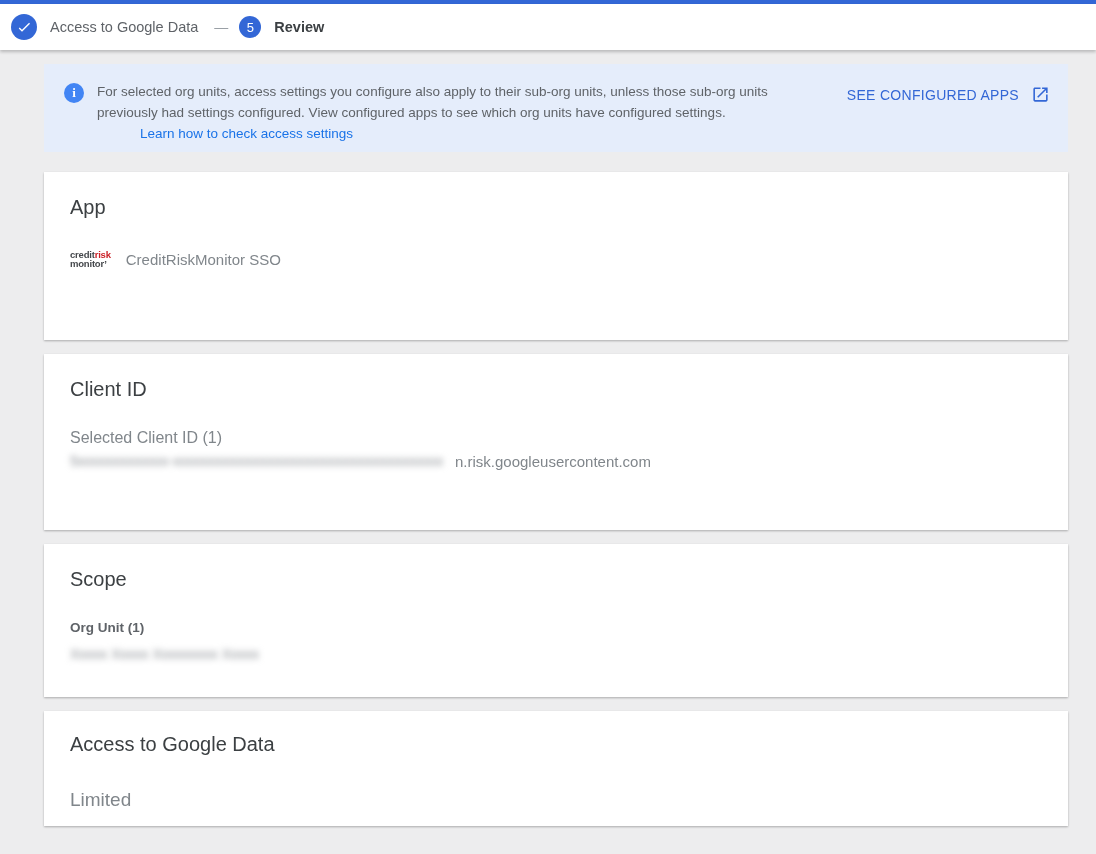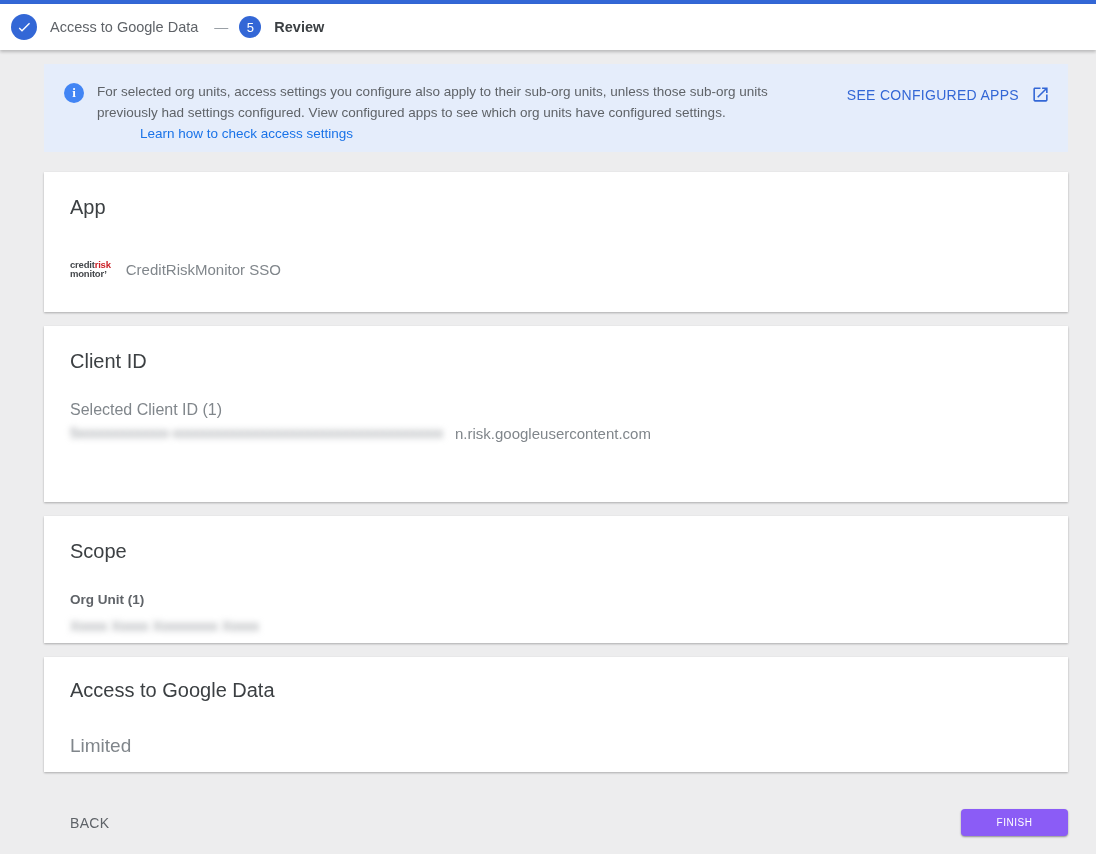--- a/index.html
+++ b/index.html
@@ -63,39 +63,39 @@
 
   .card {
     background:#ffffff;
     box-shadow:0 1px 2px rgba(0,0,0,0.28);
     margin-top:14px;
     padding:22px 26px 0 26px;
   }
   .card.first { margin-top:20px; }
   .card-title { font-size:20px; color:#3c4043; font-weight:400; line-height:26px; }
 
-  .card-app { height:140px; }
-  .app-row { display:flex; align-items:center; margin-top:40px; }
+  .card-app { height:168px; }
+  .app-row { display:flex; align-items:center; margin-top:30px; }
   .app-logo { line-height:9px; flex:0 0 auto; }
   .app-logo .l1 { font-size:9.5px; font-weight:700; color:#45484c; letter-spacing:-0.2px; }
   .app-logo .l1 .red { color:#cc2229; }
   .app-logo .l2 { font-size:9.5px; font-weight:700; color:#45484c; letter-spacing:-0.2px; }
   .app-name { margin-left:15px; font-size:15px; color:#80868b; }
 
   .card-clientid { height:176px; }
   .field-label { margin-top:27px; font-size:16px; color:#80868b; }
   .field-value { margin-top:5px; font-size:15px; color:#80868b; }
   .redacted {
     display:inline-block; overflow:hidden; white-space:nowrap;
     filter:blur(3px); color:#8d9196; vertical-align:bottom;
   }
   .redacted.cid { width:385px; height:18px; }
   .redacted.org { width:198px; height:16px; font-size:14px; }
 
-  .card-scope { height:127px; }
+  .card-scope { height:153px; }
   .field-label-bold { margin-top:28px; font-size:13.5px; font-weight:700; color:#5f6368; }
   .scope-value { margin-top:9px; }
 
   .card-access { height:115px; padding-top:20px; }
   .access-value { margin-top:32px; font-size:19px; color:#80868b; }
 
   .footer {
     display:flex; align-items:center; justify-content:space-between;
     margin-top:37px;
   }

